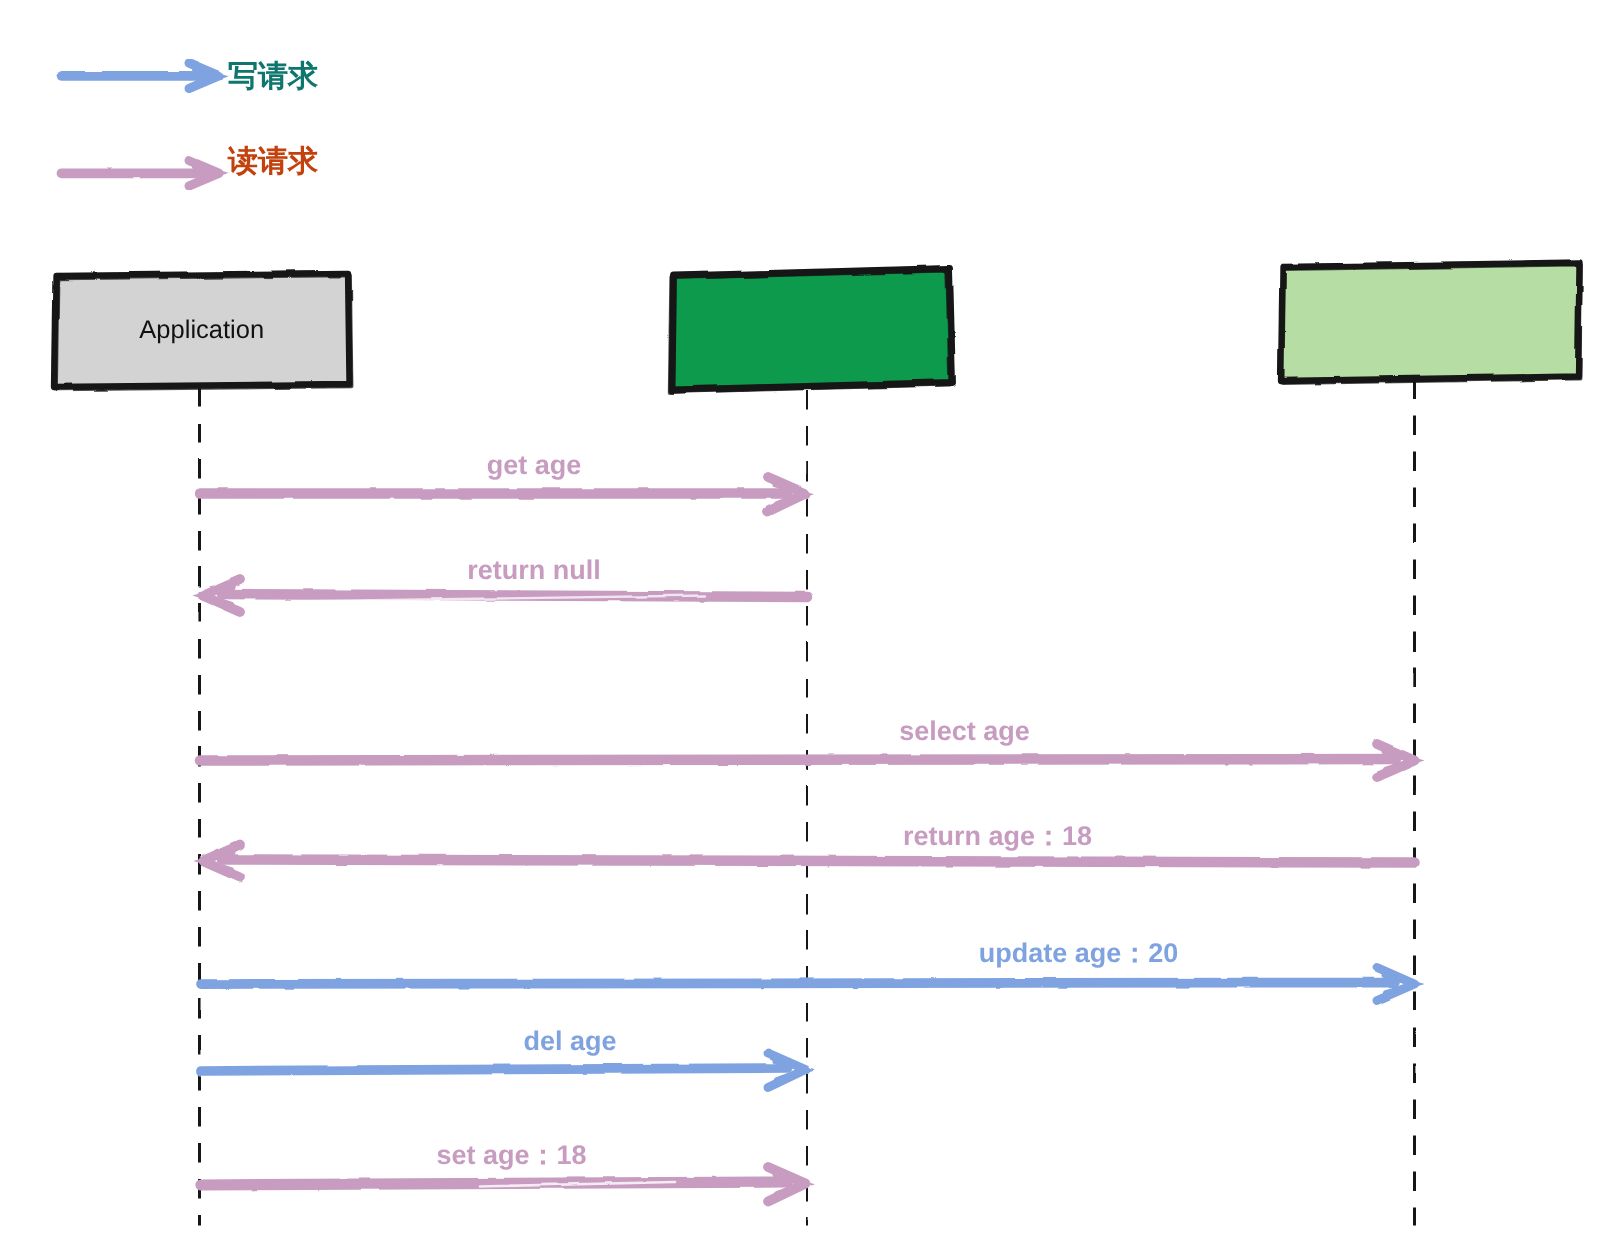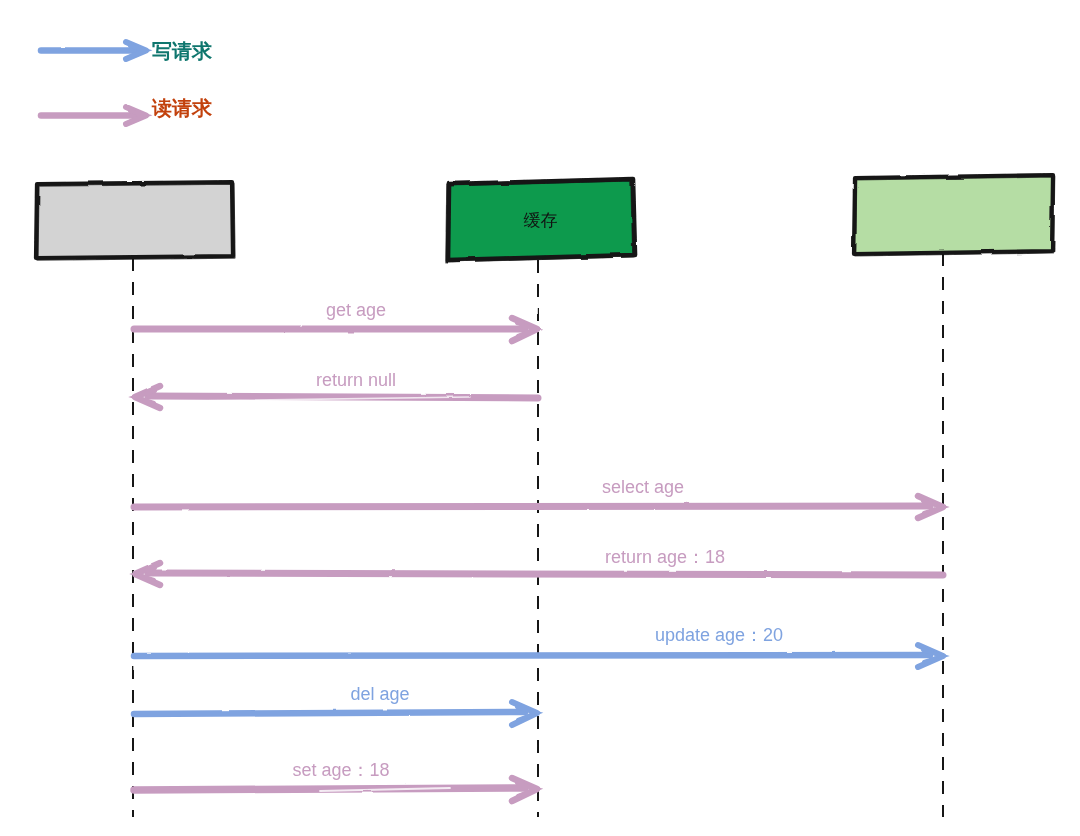--- a/index.html
+++ b/index.html
@@ -47,21 +47,21 @@
     box-sizing: border-box;
   }
   .p-app   { left: 36px;  top: 182px; width: 197px; height: 76px; }
   .p-cache { left: 447px; top: 180px; width: 187px; height: 80px; }
   .p-db    { left: 852px; top: 175px; width: 201px; height: 78px; }
 
   
   .msg-label {
     position: absolute;
     font-size: 18px;
-    font-weight: normal;
+    font-weight: bold;
     white-space: nowrap;
     line-height: 1;
     transform: translateX(-50%);
   }
   .read  { color: #c79cc0; }
   .write { color: #7fa3e0; }
 </style>
 </head>
 <body>
 
@@ -154,21 +154,21 @@
       <path d="M134,790 L525,788" stroke="#c79cc0" stroke-width="7.5" stroke-linecap="round" fill="none"></path>
       <path d="M512,778 L537,789 L512,801" stroke="#c79cc0" stroke-width="6.5" stroke-linecap="round" stroke-linejoin="round" fill="none"></path>
       <path d="M517,783 L537,789 L518,796" stroke="#c79cc0" stroke-width="4" stroke-linecap="round" fill="none"></path>
       <path d="M320,791 L450,788" stroke="#ffffff" stroke-width="1.8" stroke-linecap="round" fill="none" opacity="0.8"></path>
     </g>
   </svg>
 
   <div class="legend-label legend-write">写请求</div>
   <div class="legend-label legend-read">读请求</div>
 
-  <div class="participant p-cache">缓存</div>
+  <div class="participant p-app">Application</div>
 
   <div class="msg-label read" style="left:356px; top:301px;">get age</div>
   <div class="msg-label read" style="left:356px; top:371px;">return null</div>
   <div class="msg-label read" style="left:643px; top:478px;">select age</div>
   <div class="msg-label read" style="left:665px; top:548px;">return age：18</div>
   <div class="msg-label write" style="left:675px; top:626px;margin-left:44px;">update age：20</div>
   <div class="msg-label write" style="left:356px; top:685px;margin-left:24px;">del age</div>
   <div class="msg-label read" style="left:341px; top:761px;">set age：18</div>
 
 </div>

